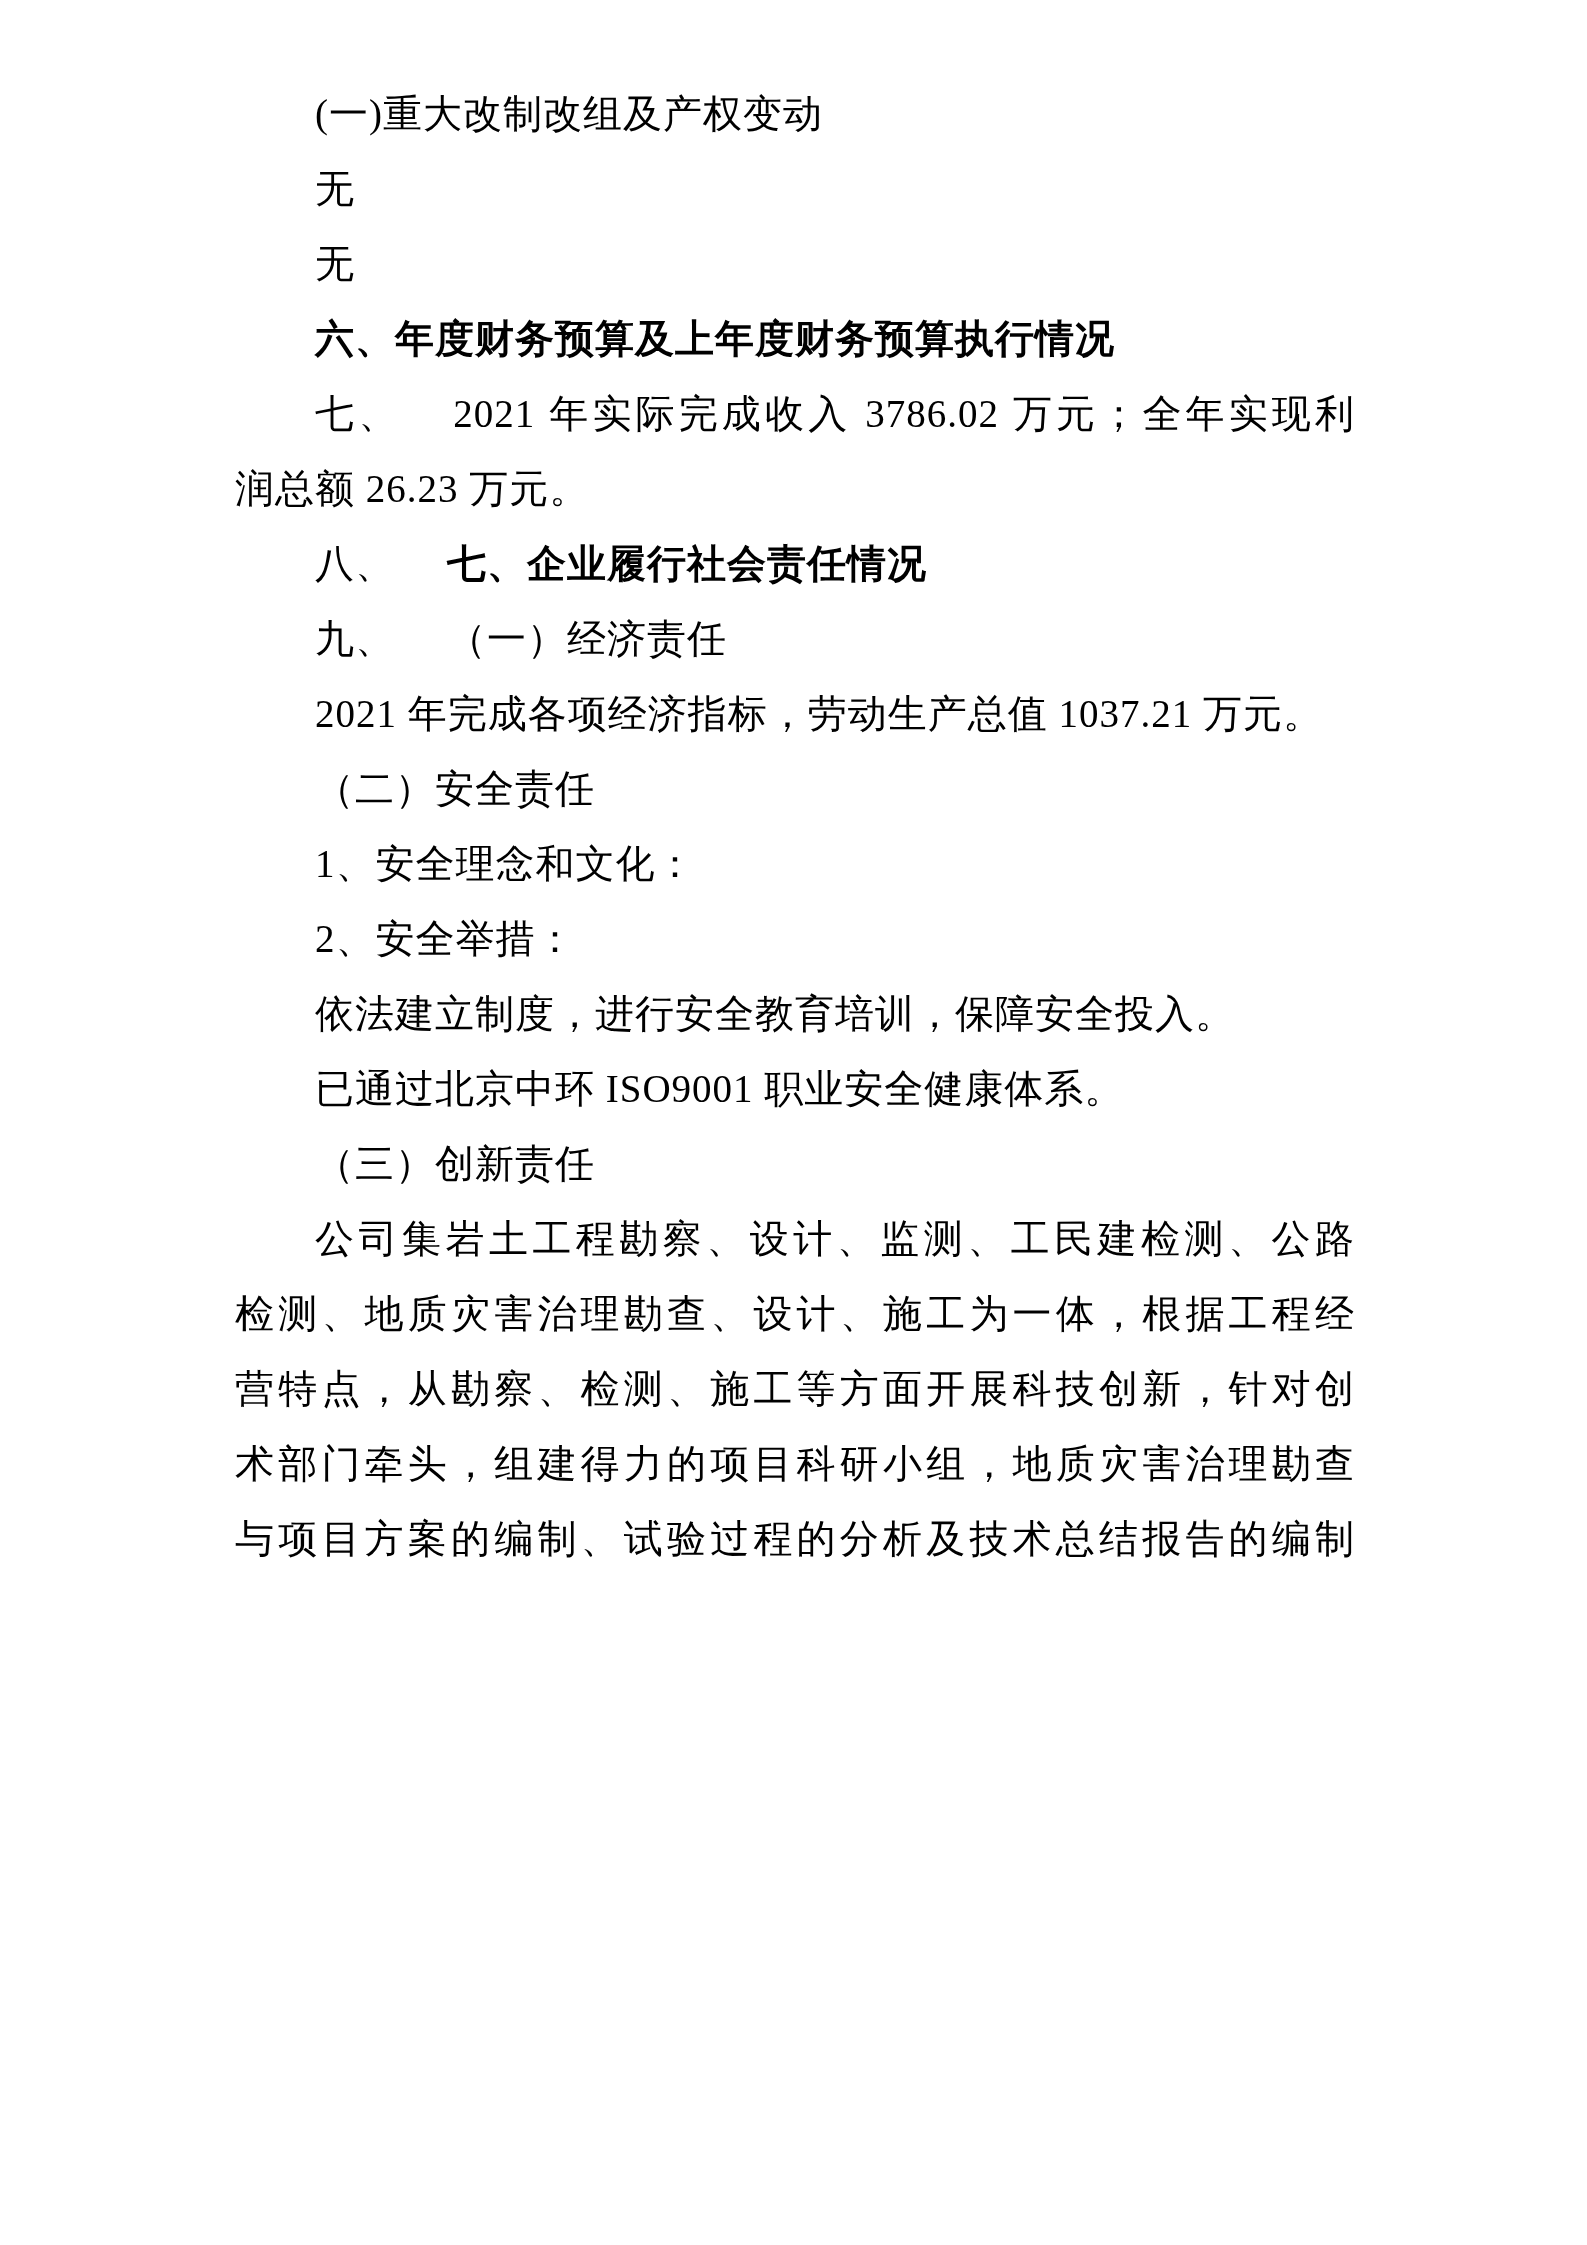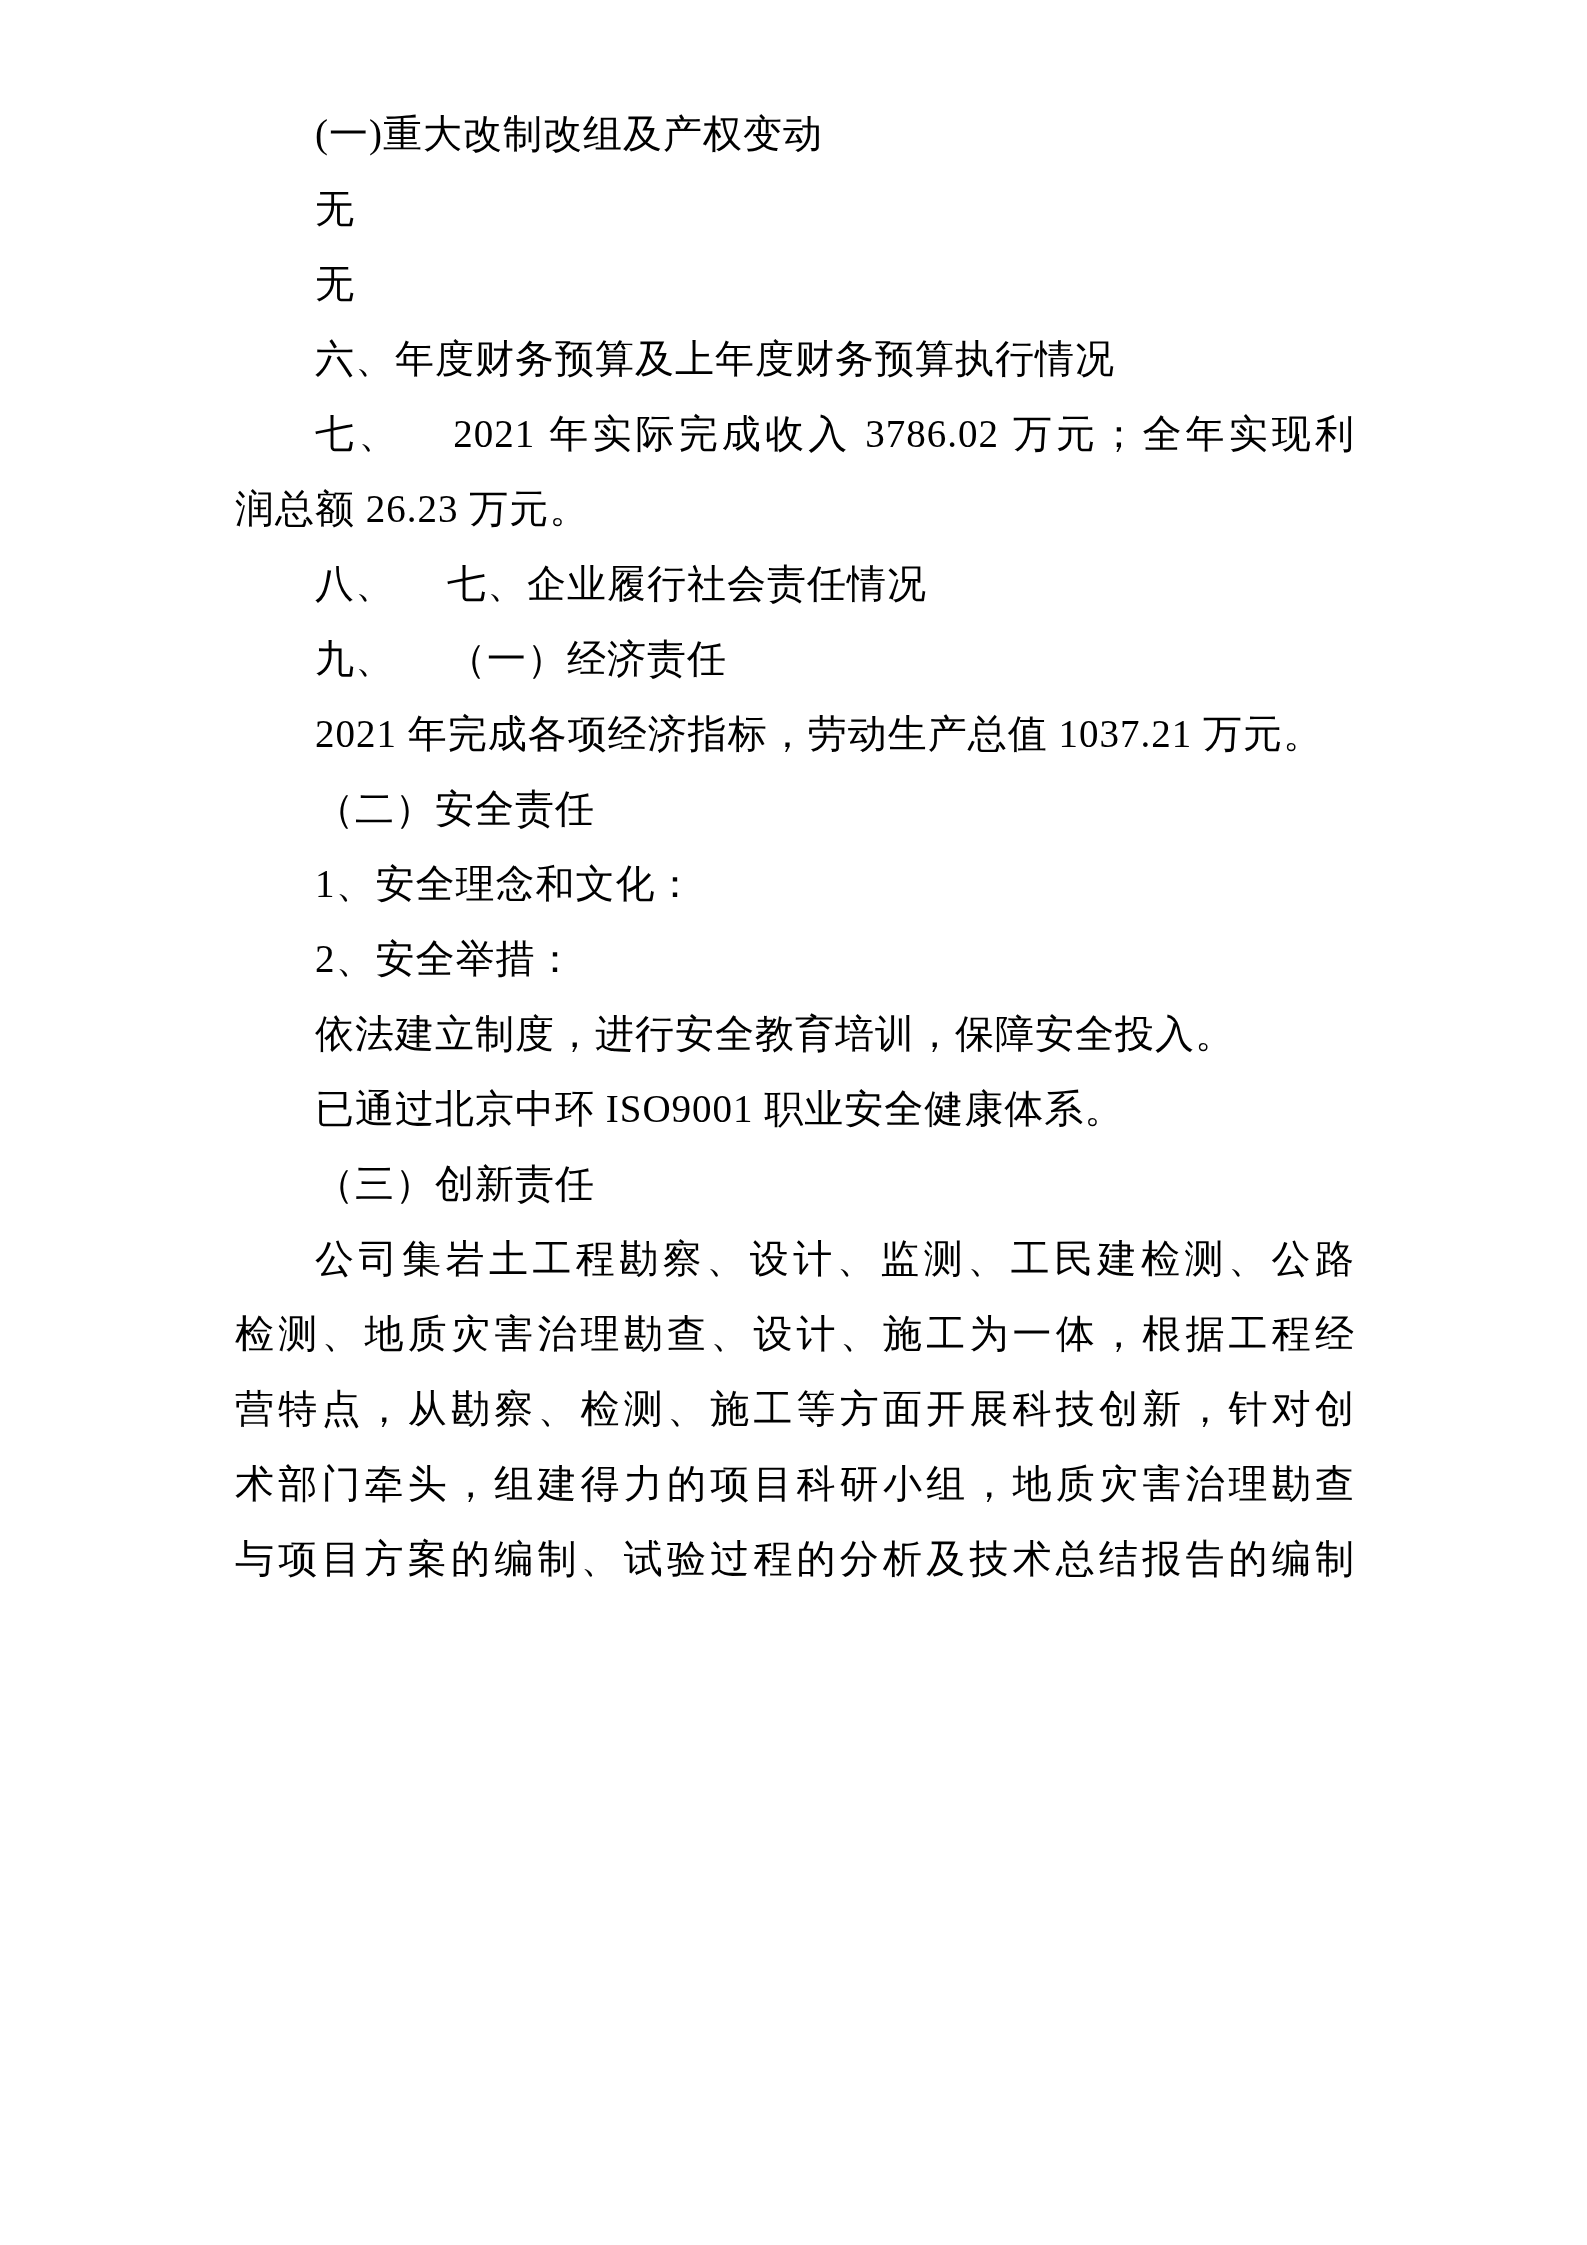--- a/index.html
+++ b/index.html
@@ -7,21 +7,21 @@
     padding: 0;
     background: #ffffff;
   }
   .page {
     position: relative;
     width: 1587px;
     height: 2245px;
     margin: 0;
     background: #ffffff;
     box-sizing: border-box;
-    padding: 96px 232px 0 235px;
+    padding: 76px 232px 0 235px;
     overflow: hidden;
     font-family: "Liberation Serif", "DejaVu Serif", serif;
     font-size: 39px;
     letter-spacing: 1px;
     color: #000000;
   }
   .doc-body {
     width: 100%;
   }
   .line {
@@ -31,21 +31,21 @@
   }
   .line.indent {
     padding-left: 80px;
   }
   .line.justify {
     text-align: justify;
     text-align-last: justify;
   }
   .line-text.bold,
   .list-number.bold {
-    font-weight: normal;
+    font-weight: bold;
   }
   .tab {
     display: inline-block;
     width: 52px;
   }
 </style>
 </head>
 <body>
 
 <div class="page">

